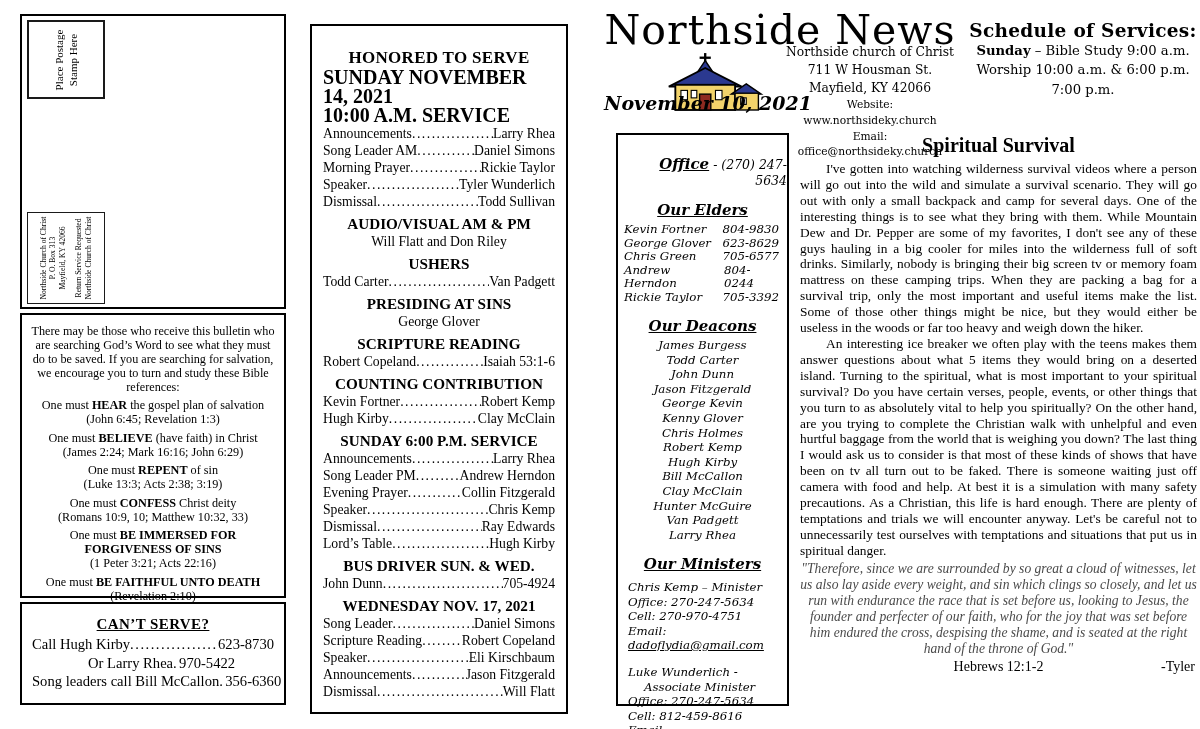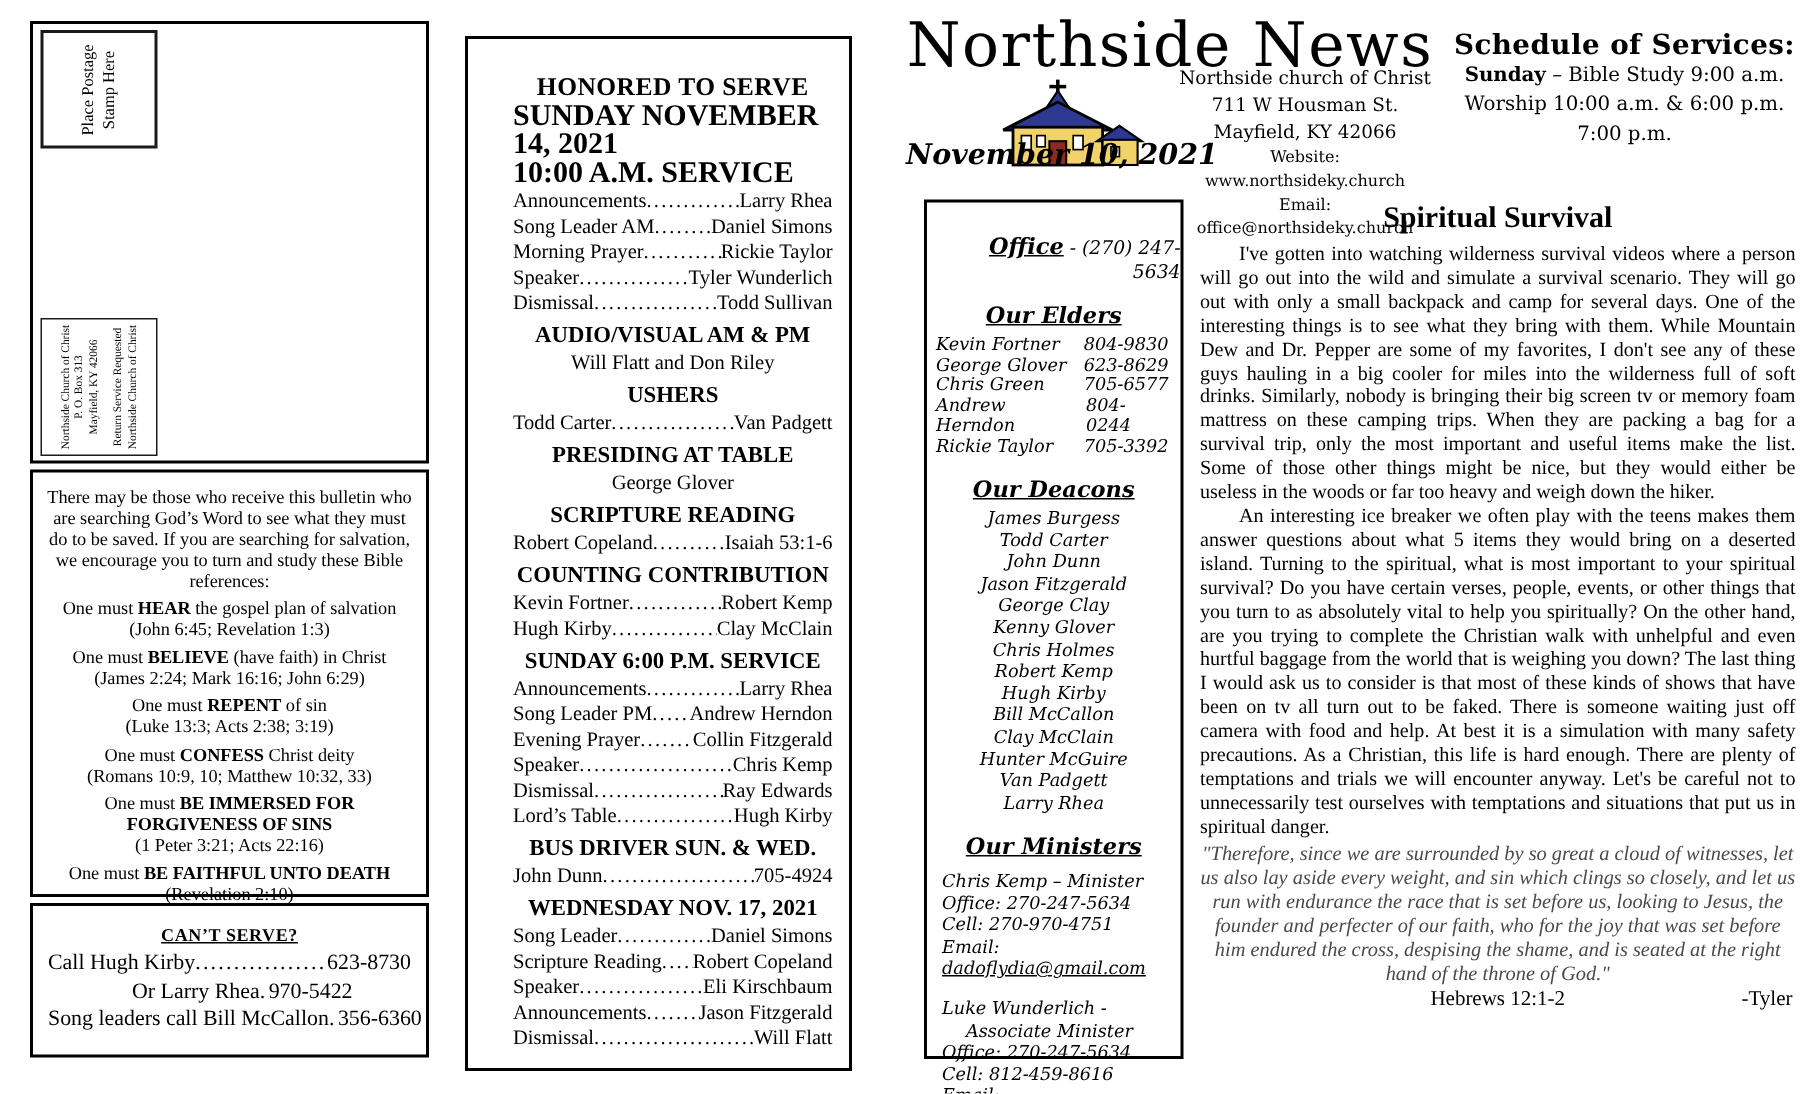--- a/index.html
+++ b/index.html
@@ -19,27 +19,27 @@
   #return-box .rot { width:88px; font-size:7.6px; line-height:1.25; }
   .retgap { margin-top:7px; }
 
   
   #bible-box { left:20px; top:313px; width:266px; height:285px; padding:8px 6px 0; text-align:center; }
   .intro { font-size:12.2px; line-height:1.15; margin:1px 2px 0; }
   .step { font-size:12.2px; line-height:1.13; margin:5px 0 0; }
 
   
   #cant-box { left:20px; top:602px; width:266px; height:103px; }
-  .cs-title { text-align:center; font-weight:bold; font-size:12px; text-decoration:underline; margin-top:12px; letter-spacing:.4px; }
+  .cs-title { text-align:center; font-weight:bold; font-size:15px; text-decoration:underline; margin-top:12px; letter-spacing:.4px; }
   #cant-rows { margin-top:3px; }
   #cant-rows .lrow { font-size:14.6px; line-height:17.6px; margin:1px 10px 0; }
   #cant-rows .lrow.narrow { margin:1px 50px 0 66px; }
 
   
-  #serve-box { left:310px; top:24px; width:258px; height:690px;padding-left:19px; }
+  #serve-box { left:310px; top:24px; width:258px; height:690px; }
   #serve-inner { padding:22px 11px 0; }
   .sb-title { font-size:17px; font-weight:bold; text-align:center; letter-spacing:.3px; line-height:20px; }
   .sb-sub { font-size:20px; font-weight:bold; text-align:left; line-height:19px; }
   .shead { font-size:15.2px; font-weight:bold; text-align:center; margin:5px 0 0; line-height:18px; }
   .scenter { font-size:13.7px; line-height:17px; text-align:center; }
   .lrow { display:flex; align-items:baseline; font-size:13.7px; line-height:17px; }
   .ll, .lv { white-space:nowrap; }
   .ld { flex:1; overflow:hidden; white-space:nowrap; min-width:6px; }
   .ld::after { content:"...................................................................................."; letter-spacing:1.5px; }
 
@@ -170,21 +170,21 @@
             <span class="lv">Todd Sullivan</span>
           </div>
           <div class="shead">AUDIO/VISUAL AM &amp; PM</div>
           <div class="scenter">Will Flatt and Don Riley</div>
           <div class="shead">USHERS</div>
           <div class="lrow">
             <span class="ll">Todd Carter</span>
             <span class="ld"></span>
             <span class="lv">Van Padgett</span>
           </div>
-          <div class="shead">PRESIDING AT TABLE</div>
+          <div class="shead">PRESIDING AT SINS</div>
           <div class="scenter">George Glover</div>
           <div class="shead">SCRIPTURE READING</div>
           <div class="lrow">
             <span class="ll">Robert Copeland</span>
             <span class="ld"></span>
             <span class="lv">Isaiah 53:1-6</span>
           </div>
           <div class="shead">COUNTING CONTRIBUTION</div>
           <div class="lrow">
             <span class="ll">Kevin Fortner</span>
@@ -323,21 +323,21 @@
           <span>Rickie Taylor</span>
           <span>705-3392</span>
         </div>
       </div>
     <div class="dirtitle">Our Deacons</div>
     <div id="deacons-list">
         <div class="dname">James Burgess</div>
         <div class="dname">Todd Carter</div>
         <div class="dname">John Dunn</div>
         <div class="dname">Jason Fitzgerald</div>
-        <div class="dname">George Clay</div>
+        <div class="dname">George Kevin</div>
         <div class="dname">Kenny Glover</div>
         <div class="dname">Chris Holmes</div>
         <div class="dname">Robert Kemp</div>
         <div class="dname">Hugh Kirby</div>
         <div class="dname">Bill McCallon</div>
         <div class="dname">Clay McClain</div>
         <div class="dname">Hunter McGuire</div>
         <div class="dname">Van Padgett</div>
         <div class="dname">Larry Rhea</div>
       </div>

